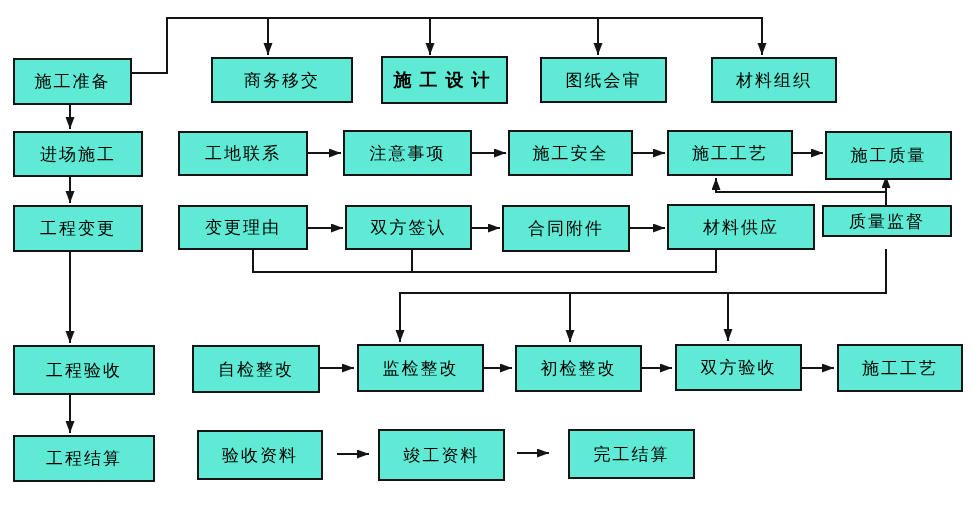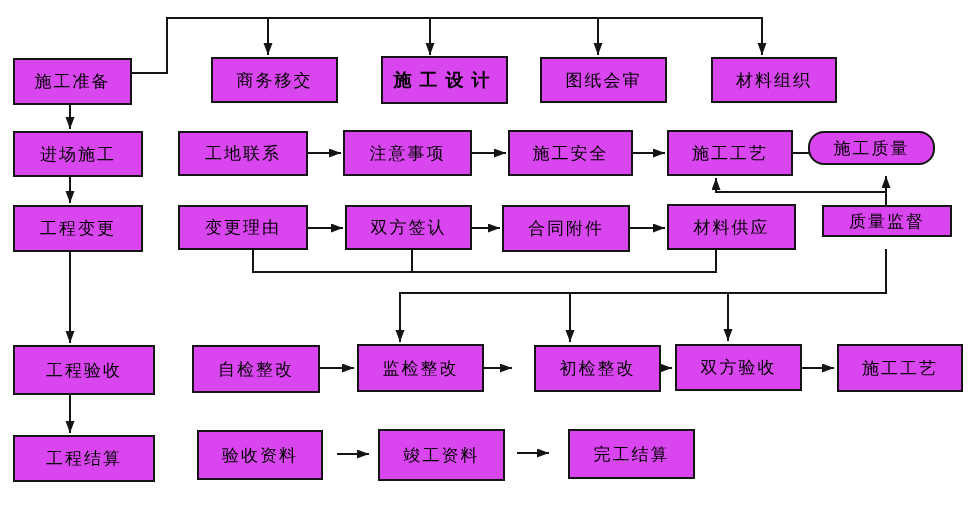--- a/index.html
+++ b/index.html
@@ -9,21 +9,21 @@
     background:#ffffff;
     font-family:"Liberation Sans","DejaVu Sans",sans-serif;
     overflow:hidden;
   }
   .edges{position:absolute;left:0;top:0;width:974px;height:518px;}
   .edges polyline{fill:none;stroke:#141414;stroke-width:2;}
   .node{
     position:absolute;
     box-sizing:border-box;
     border:2px solid #141414;
-    background:#d946ef;
+    background:#5eead4;
     display:flex;align-items:center;justify-content:center;
     font-size:17px;line-height:1;color:#000000;
     letter-spacing:2px;
     white-space:nowrap;
   }
   .node.bold{font-weight:bold;font-size:18px;letter-spacing:8px;padding-left:2px;}
 </style>
 </head>
 <body>
 
@@ -60,21 +60,21 @@
       <polyline points="484,368 512,368" marker-end="url(#arrow)"></polyline>
       <polyline points="642,368 672,368" marker-end="url(#arrow)"></polyline>
       <polyline points="802,368 834,368" marker-end="url(#arrow)"></polyline>
       <polyline points="337,454 369,454" marker-end="url(#arrow)"></polyline>
       <polyline points="517,453 549,453" marker-end="url(#arrow)"></polyline>
     </svg>
 
 <div class="node" style="left: 13px; top: 58px; width: 119px; height: 47px;">
       <span>施工准备</span>
     </div>
-    <div class="node" style="left: 211px; top: 57px; width: 127px; height: 46px; justify-content: center;">
+    <div class="node" style="left: 211px; top: 57px; width: 142px; height: 46px; justify-content: center;">
       <span>商务移交</span>
     </div>
     <div class="node bold" style="left: 381px; top: 56px; width: 127px; height: 48px;">
       <span>施工设计</span>
     </div>
     <div class="node" style="left: 540px; top: 57px; width: 127px; height: 46px;">
       <span>图纸会审</span>
     </div>
     <div class="node" style="left: 711px; top: 57px; width: 126px; height: 46px;">
       <span>材料组织</span>
@@ -87,51 +87,51 @@
     </div>
     <div class="node" style="left: 343px; top: 130px; width: 129px; height: 46px;">
       <span>注意事项</span>
     </div>
     <div class="node" style="left: 508px; top: 130px; width: 125px; height: 46px;">
       <span>施工安全</span>
     </div>
     <div class="node" style="left: 667px; top: 130px; width: 126px; height: 46px;">
       <span>施工工艺</span>
     </div>
-    <div class="node" style="left: 808px; top: 131px; width: 127px; height: 34px; border-radius: 16px;">
+    <div class="node" style="left: 825px; top: 131px; width: 127px; height: 49px;">
       <span>施工质量</span>
     </div>
     <div class="node" style="left: 13px; top: 205px; width: 130px; height: 47px;">
       <span>工程变更</span>
     </div>
     <div class="node" style="left: 178px; top: 205px; width: 130px; height: 45px;">
       <span>变更理由</span>
     </div>
     <div class="node" style="left: 345px; top: 205px; width: 127px; height: 45px;">
       <span>双方签认</span>
     </div>
     <div class="node" style="left: 502px; top: 205px; width: 128px; height: 47px;">
       <span>合同附件</span>
     </div>
-    <div class="node" style="left: 667px; top: 204px; width: 129px; height: 46px;">
+    <div class="node" style="left: 667px; top: 204px; width: 148px; height: 46px;">
       <span>材料供应</span>
     </div>
     <div class="node" style="left: 822px; top: 205px; width: 130px; height: 32px; text-align: right;">
       <span>质量监督</span>
     </div>
     <div class="node" style="left: 13px; top: 345px; width: 142px; height: 50px;">
       <span>工程验收</span>
     </div>
     <div class="node" style="left: 192px; top: 345px; width: 128px; height: 48px; text-align: center;">
       <span>自检整改</span>
     </div>
     <div class="node" style="left: 357px; top: 344px; width: 127px; height: 48px;">
       <span>监检整改</span>
     </div>
-    <div class="node" style="left: 534px; top: 345px; width: 127px; height: 47px;">
+    <div class="node" style="left: 515px; top: 345px; width: 127px; height: 47px;">
       <span>初检整改</span>
     </div>
     <div class="node" style="left: 675px; top: 344px; width: 127px; height: 47px; align-items: center;">
       <span>双方验收</span>
     </div>
     <div class="node" style="left: 837px; top: 344px; width: 126px; height: 48px;">
       <span>施工工艺</span>
     </div>
     <div class="node" style="left: 13px; top: 435px; width: 142px; height: 47px;">
       <span>工程结算</span>

